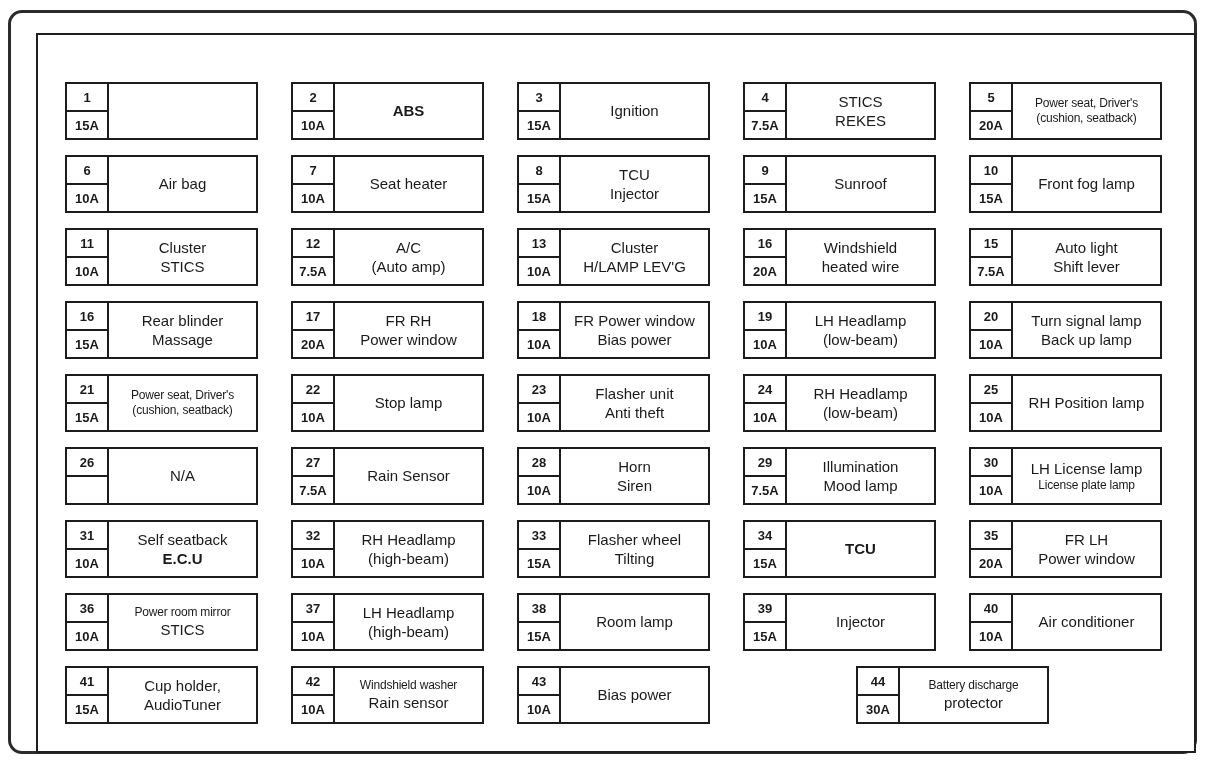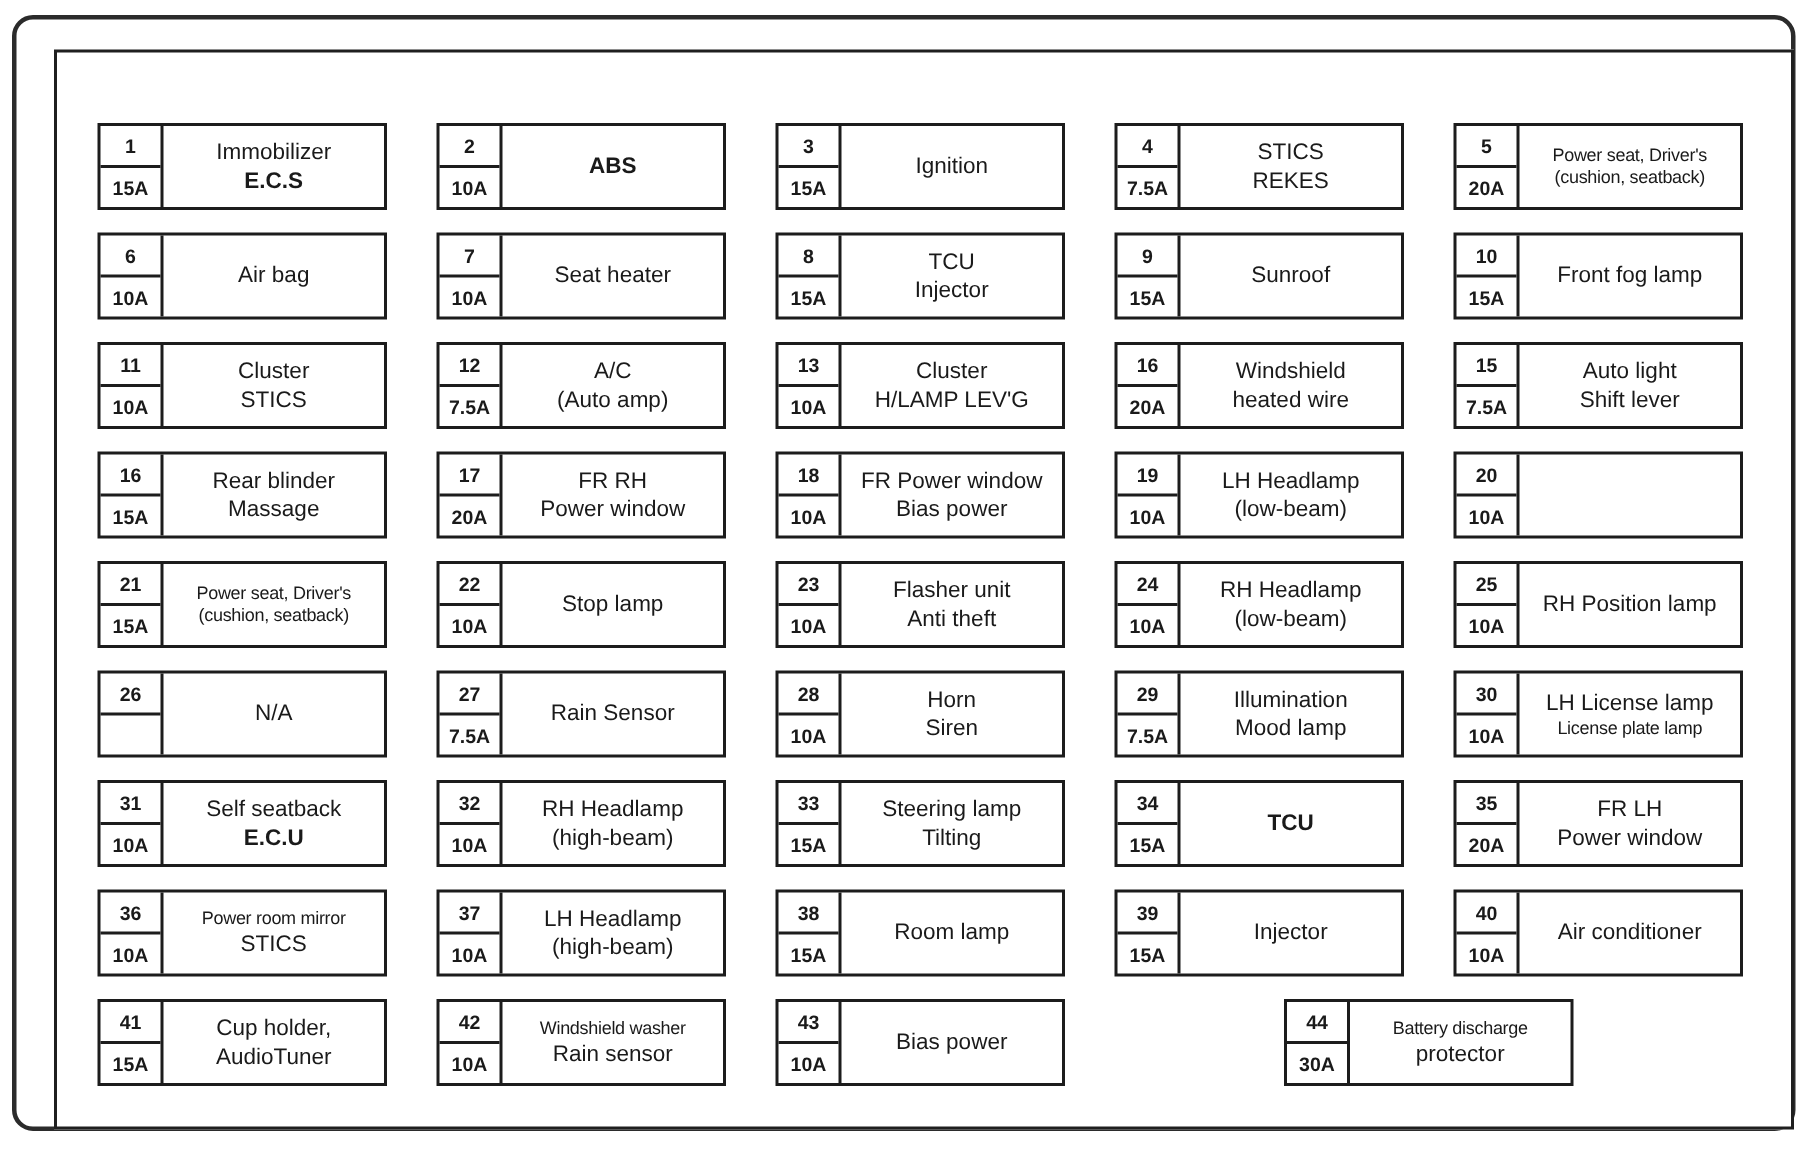--- a/index.html
+++ b/index.html
@@ -90,24 +90,20 @@
 <body>
 
 <div class="outer-frame">
   <div class="inner-frame">
     <div class="fuse-grid">
         <div class="fuse">
     <div class="fuse-left">
       <div class="fuse-num">1</div>
       <div class="fuse-amp">15A</div>
     </div>
-    <div class="fuse-label">
-            <div>Immobilizer</div>
-            <div class="bold">E.C.S</div>
-          </div>
   </div>
         <div class="fuse">
     <div class="fuse-left">
       <div class="fuse-num">2</div>
       <div class="fuse-amp">10A</div>
     </div>
     <div class="fuse-label">
             <div class="bold">ABS</div>
           </div>
   </div>
@@ -274,20 +270,24 @@
     <div class="fuse-label">
             <div>LH Headlamp</div>
             <div>(low-beam)</div>
           </div>
   </div>
         <div class="fuse">
     <div class="fuse-left">
       <div class="fuse-num">20</div>
       <div class="fuse-amp">10A</div>
     </div>
+    <div class="fuse-label">
+            <div>Turn signal lamp</div>
+            <div>Back up lamp</div>
+          </div>
   </div>
         <div class="fuse">
     <div class="fuse-left">
       <div class="fuse-num">21</div>
       <div class="fuse-amp">15A</div>
     </div>
     <div class="fuse-label">
             <div class="tight">Power seat, Driver's</div>
             <div class="tight">(cushion, seatback)</div>
           </div>
@@ -397,21 +397,21 @@
             <div>RH Headlamp</div>
             <div>(high-beam)</div>
           </div>
   </div>
         <div class="fuse">
     <div class="fuse-left">
       <div class="fuse-num">33</div>
       <div class="fuse-amp">15A</div>
     </div>
     <div class="fuse-label">
-            <div>Steering lamp</div>
+            <div>Flasher wheel</div>
             <div>Tilting</div>
           </div>
   </div>
         <div class="fuse">
     <div class="fuse-left">
       <div class="fuse-num">34</div>
       <div class="fuse-amp">15A</div>
     </div>
     <div class="fuse-label">
             <div class="bold">TCU</div>

